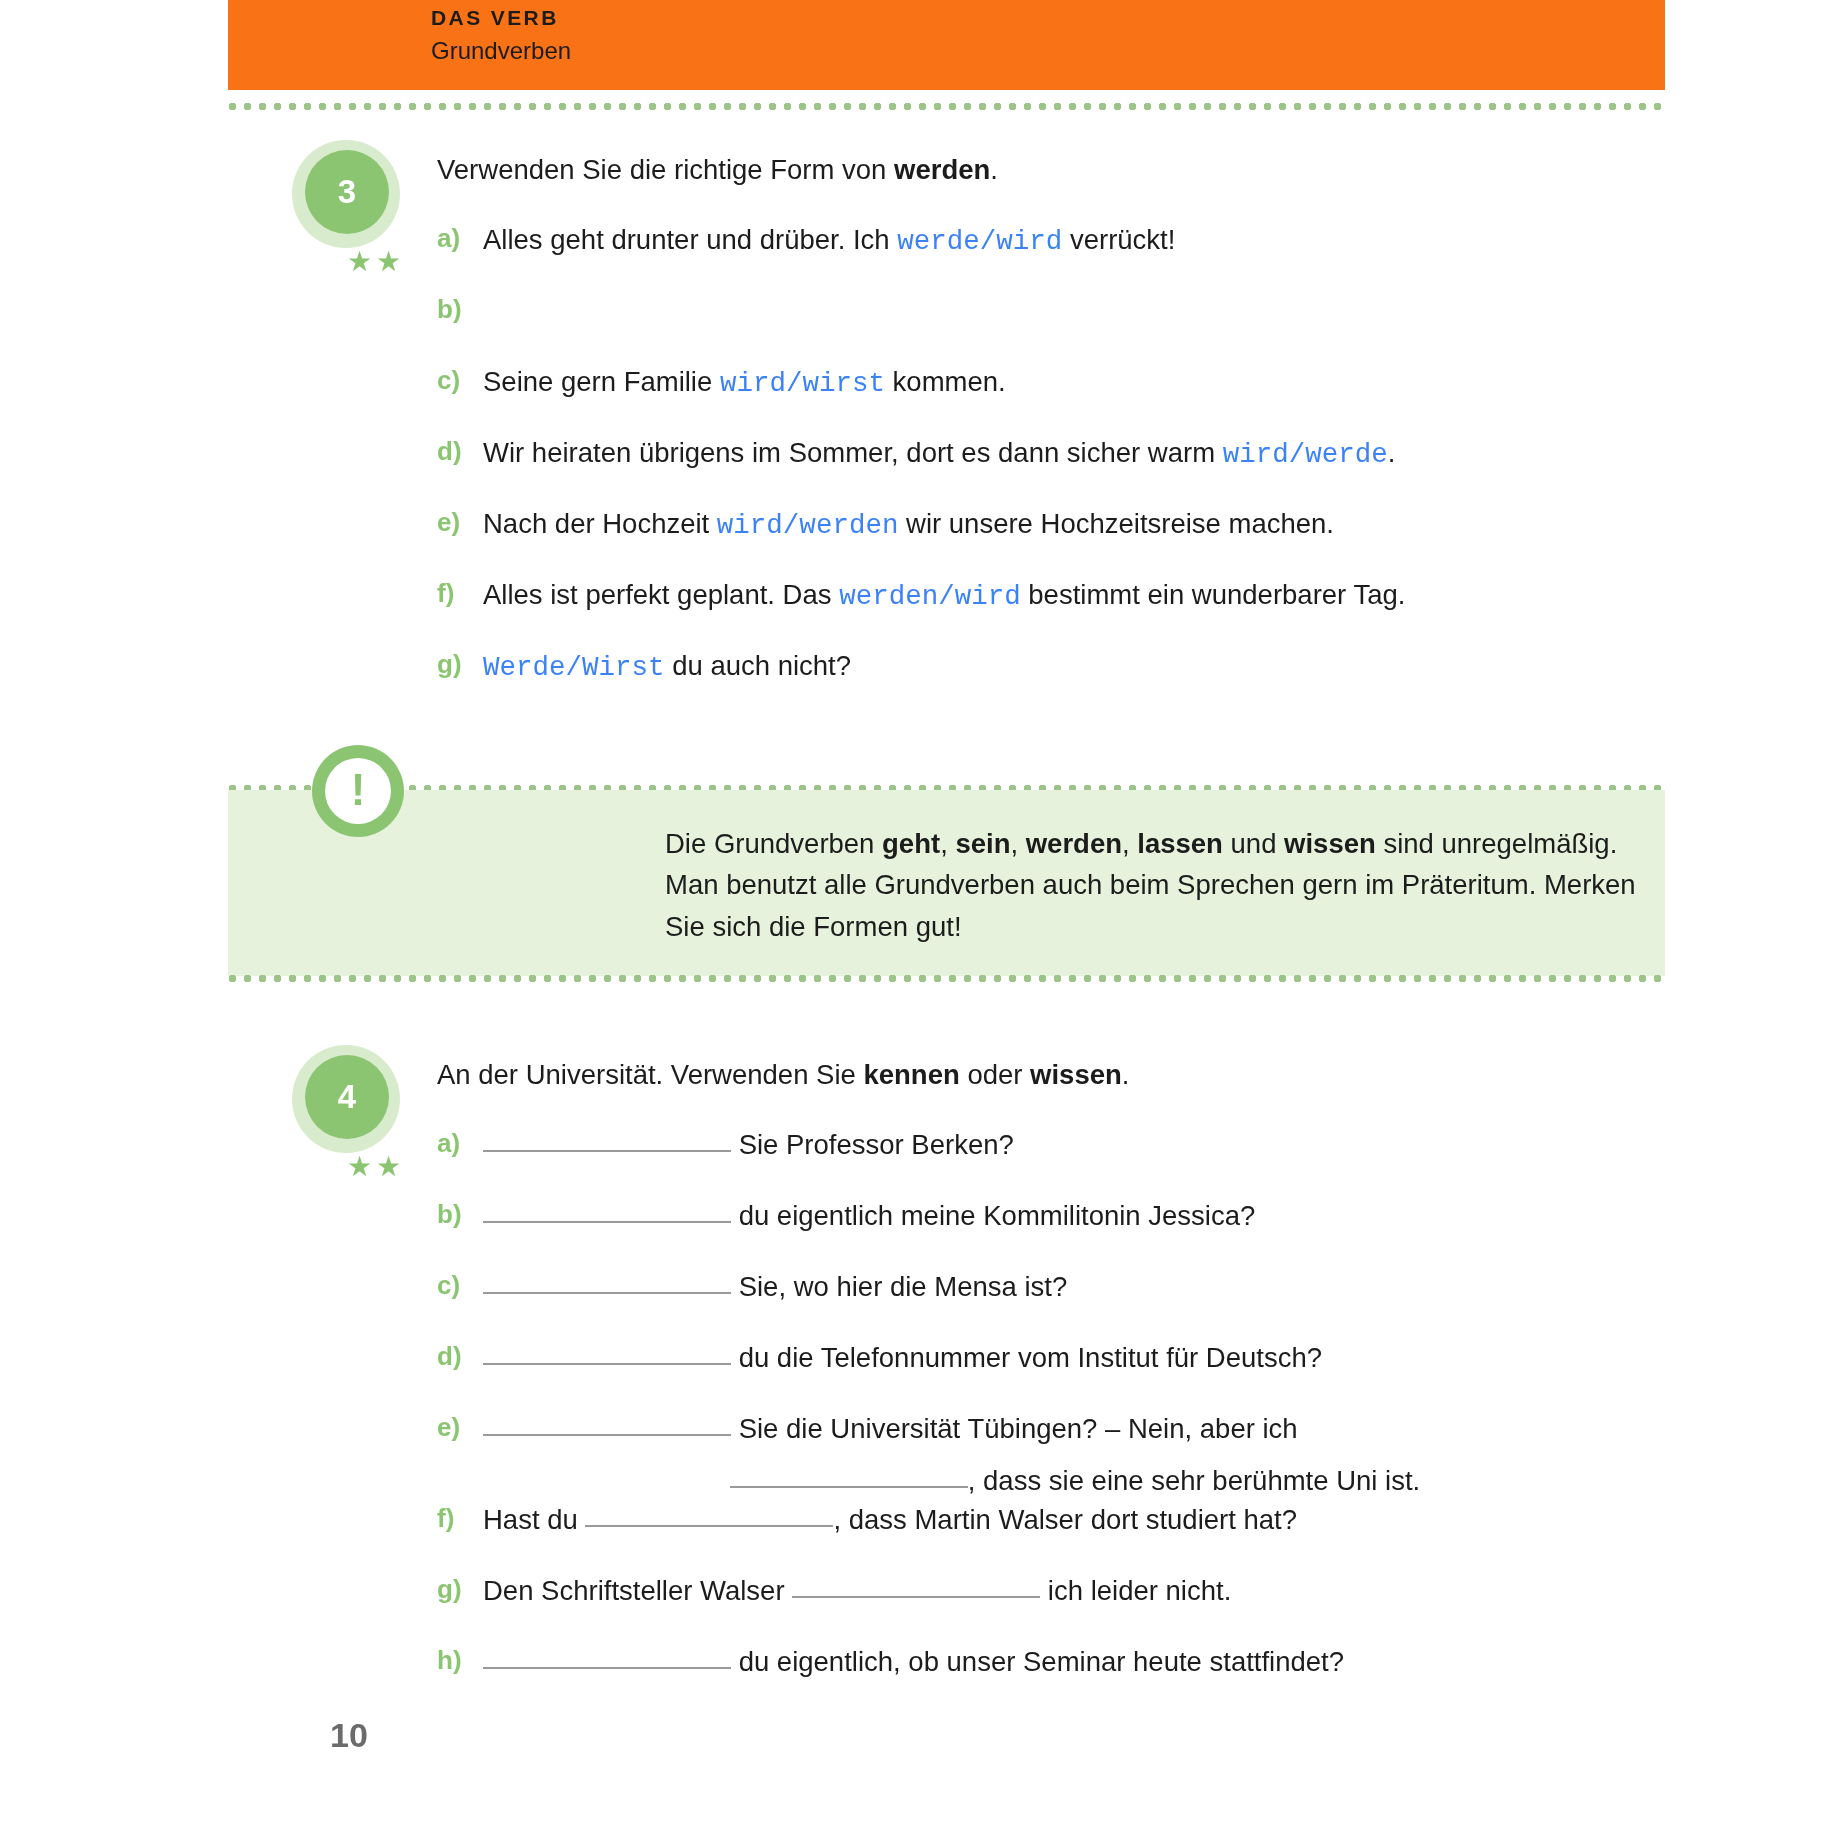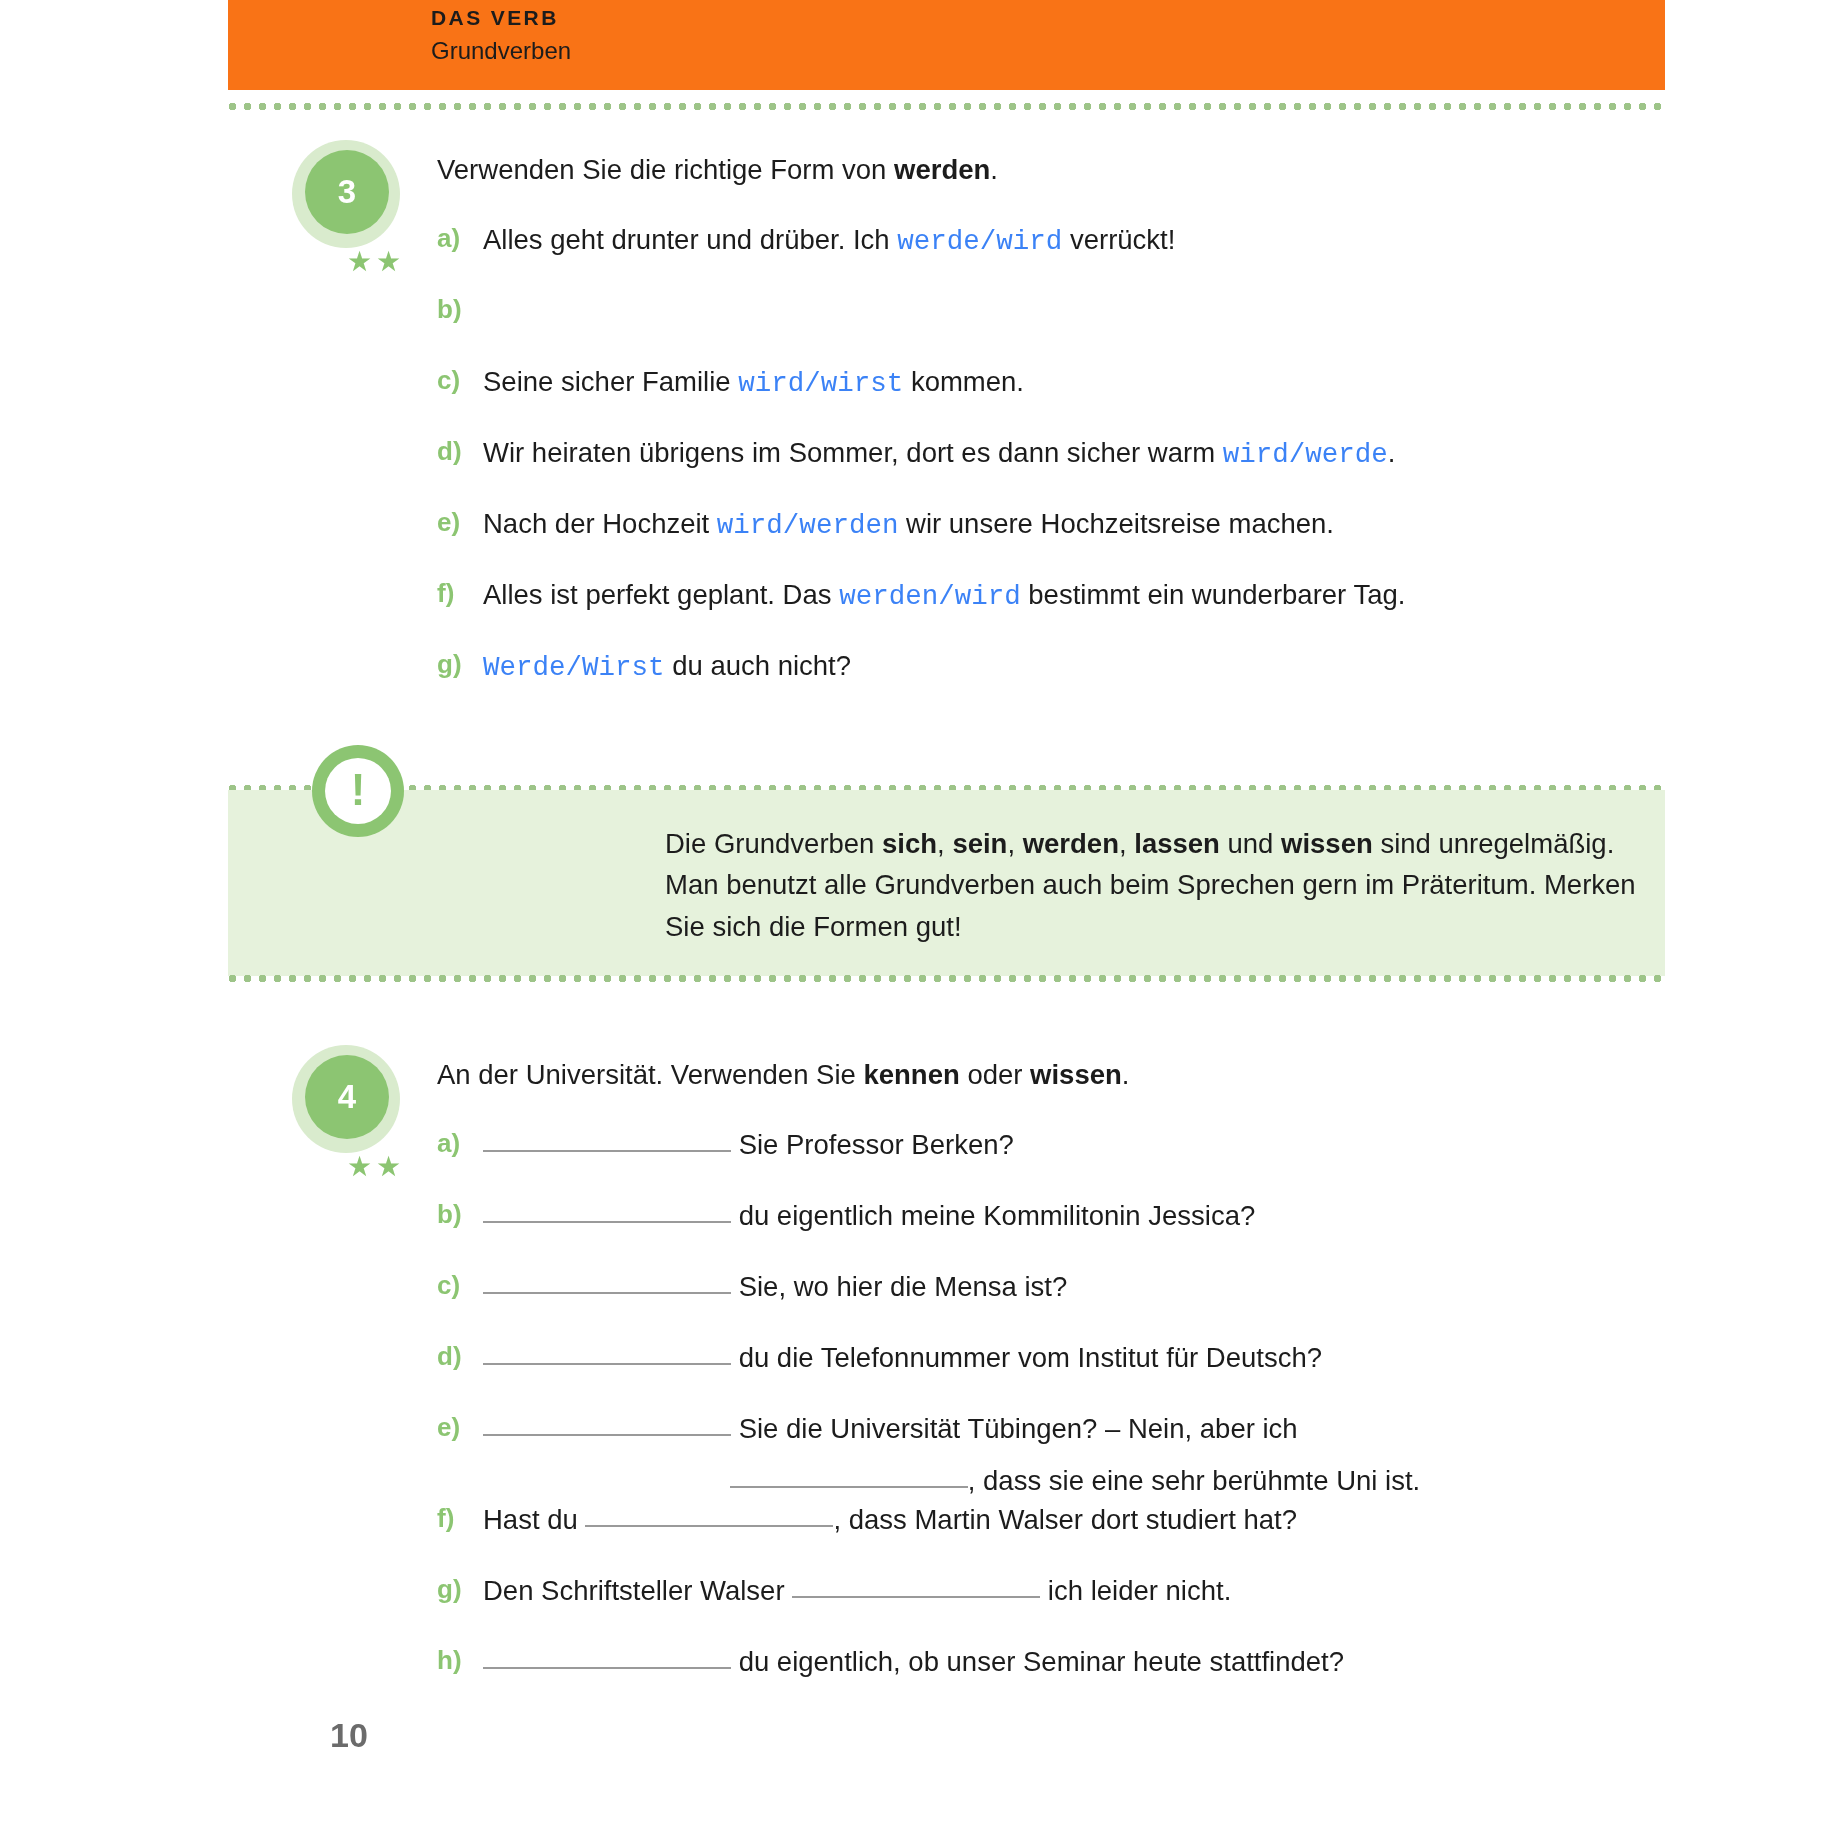--- a/index.html
+++ b/index.html
@@ -239,21 +239,21 @@
   <div class="ex-items">
     <div class="ex-item">
       <span class="lbl">a)</span>
       <span class="txt"><span>Alles geht drunter und drüber. Ich </span><span class="opt">werde/wird</span><span> verrückt!</span></span>
     </div>
     <div class="ex-item">
       <span class="lbl">b)</span>
     </div>
     <div class="ex-item">
       <span class="lbl">c)</span>
-      <span class="txt"><span>Seine sicher Familie </span><span class="opt">wird/wirst</span><span> kommen.</span></span>
+      <span class="txt"><span>Seine gern Familie </span><span class="opt">wird/wirst</span><span> kommen.</span></span>
     </div>
     <div class="ex-item">
       <span class="lbl">d)</span>
       <span class="txt"><span>Wir heiraten übrigens im Sommer, dort es dann sicher warm </span><span class="opt">wird/werde</span><span>.</span></span>
     </div>
     <div class="ex-item">
       <span class="lbl">e)</span>
       <span class="txt"><span>Nach der Hochzeit </span><span class="opt">wird/werden</span><span> wir unsere Hochzeitsreise machen.</span></span>
     </div>
     <div class="ex-item">
@@ -263,21 +263,21 @@
     <div class="ex-item">
       <span class="lbl">g)</span>
       <span class="txt"><span></span><span class="opt">Werde/Wirst</span><span> du auch nicht?</span></span>
     </div>
   </div>
 </div>
 
 <div class="dotted-rule rule-info-a"></div>
 <div class="info-box">
   <div class="info-text">
-    <div><span>Die Grundverben </span><b>sich</b><span>, </span><b>sein</b><span>, </span><b>werden</b><span>, </span><b>lassen</b><span> und </span><b>wissen</b><span> sind unregelmäßig.</span></div>
+    <div><span>Die Grundverben </span><b>geht</b><span>, </span><b>sein</b><span>, </span><b>werden</b><span>, </span><b>lassen</b><span> und </span><b>wissen</b><span> sind unregelmäßig.</span></div>
     <div>Man benutzt alle Grundverben auch beim Sprechen gern im Präteritum. Merken</div>
     <div>Sie sich die Formen gut!</div>
   </div>
 </div>
 <div class="info-icon">
   <div class="o-ring"></div>
   <div class="i-disc"></div>
   <div class="bang">!</div>
 </div>
 <div class="dotted-rule rule-info-b"></div>

